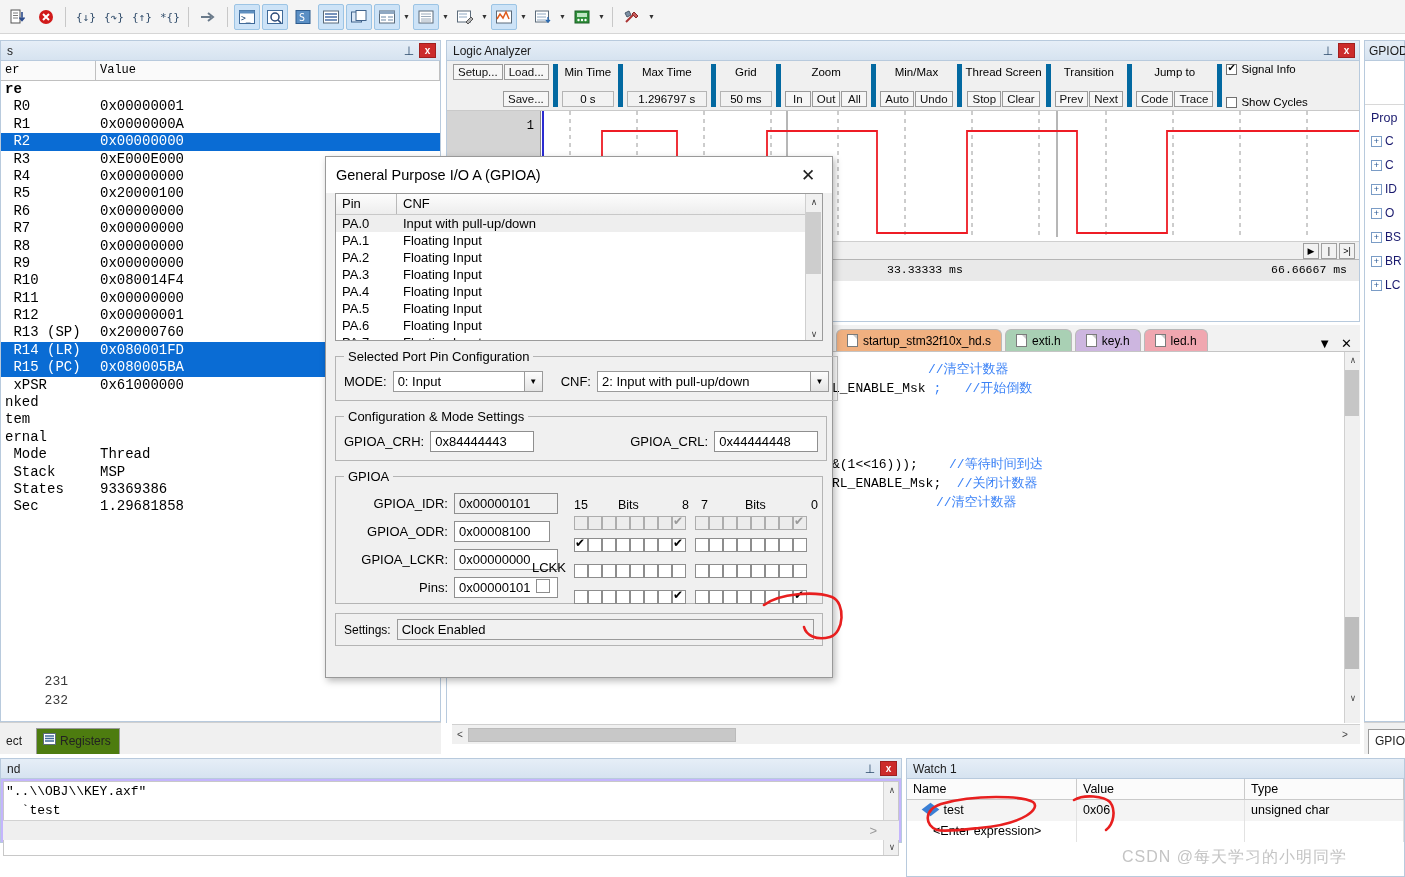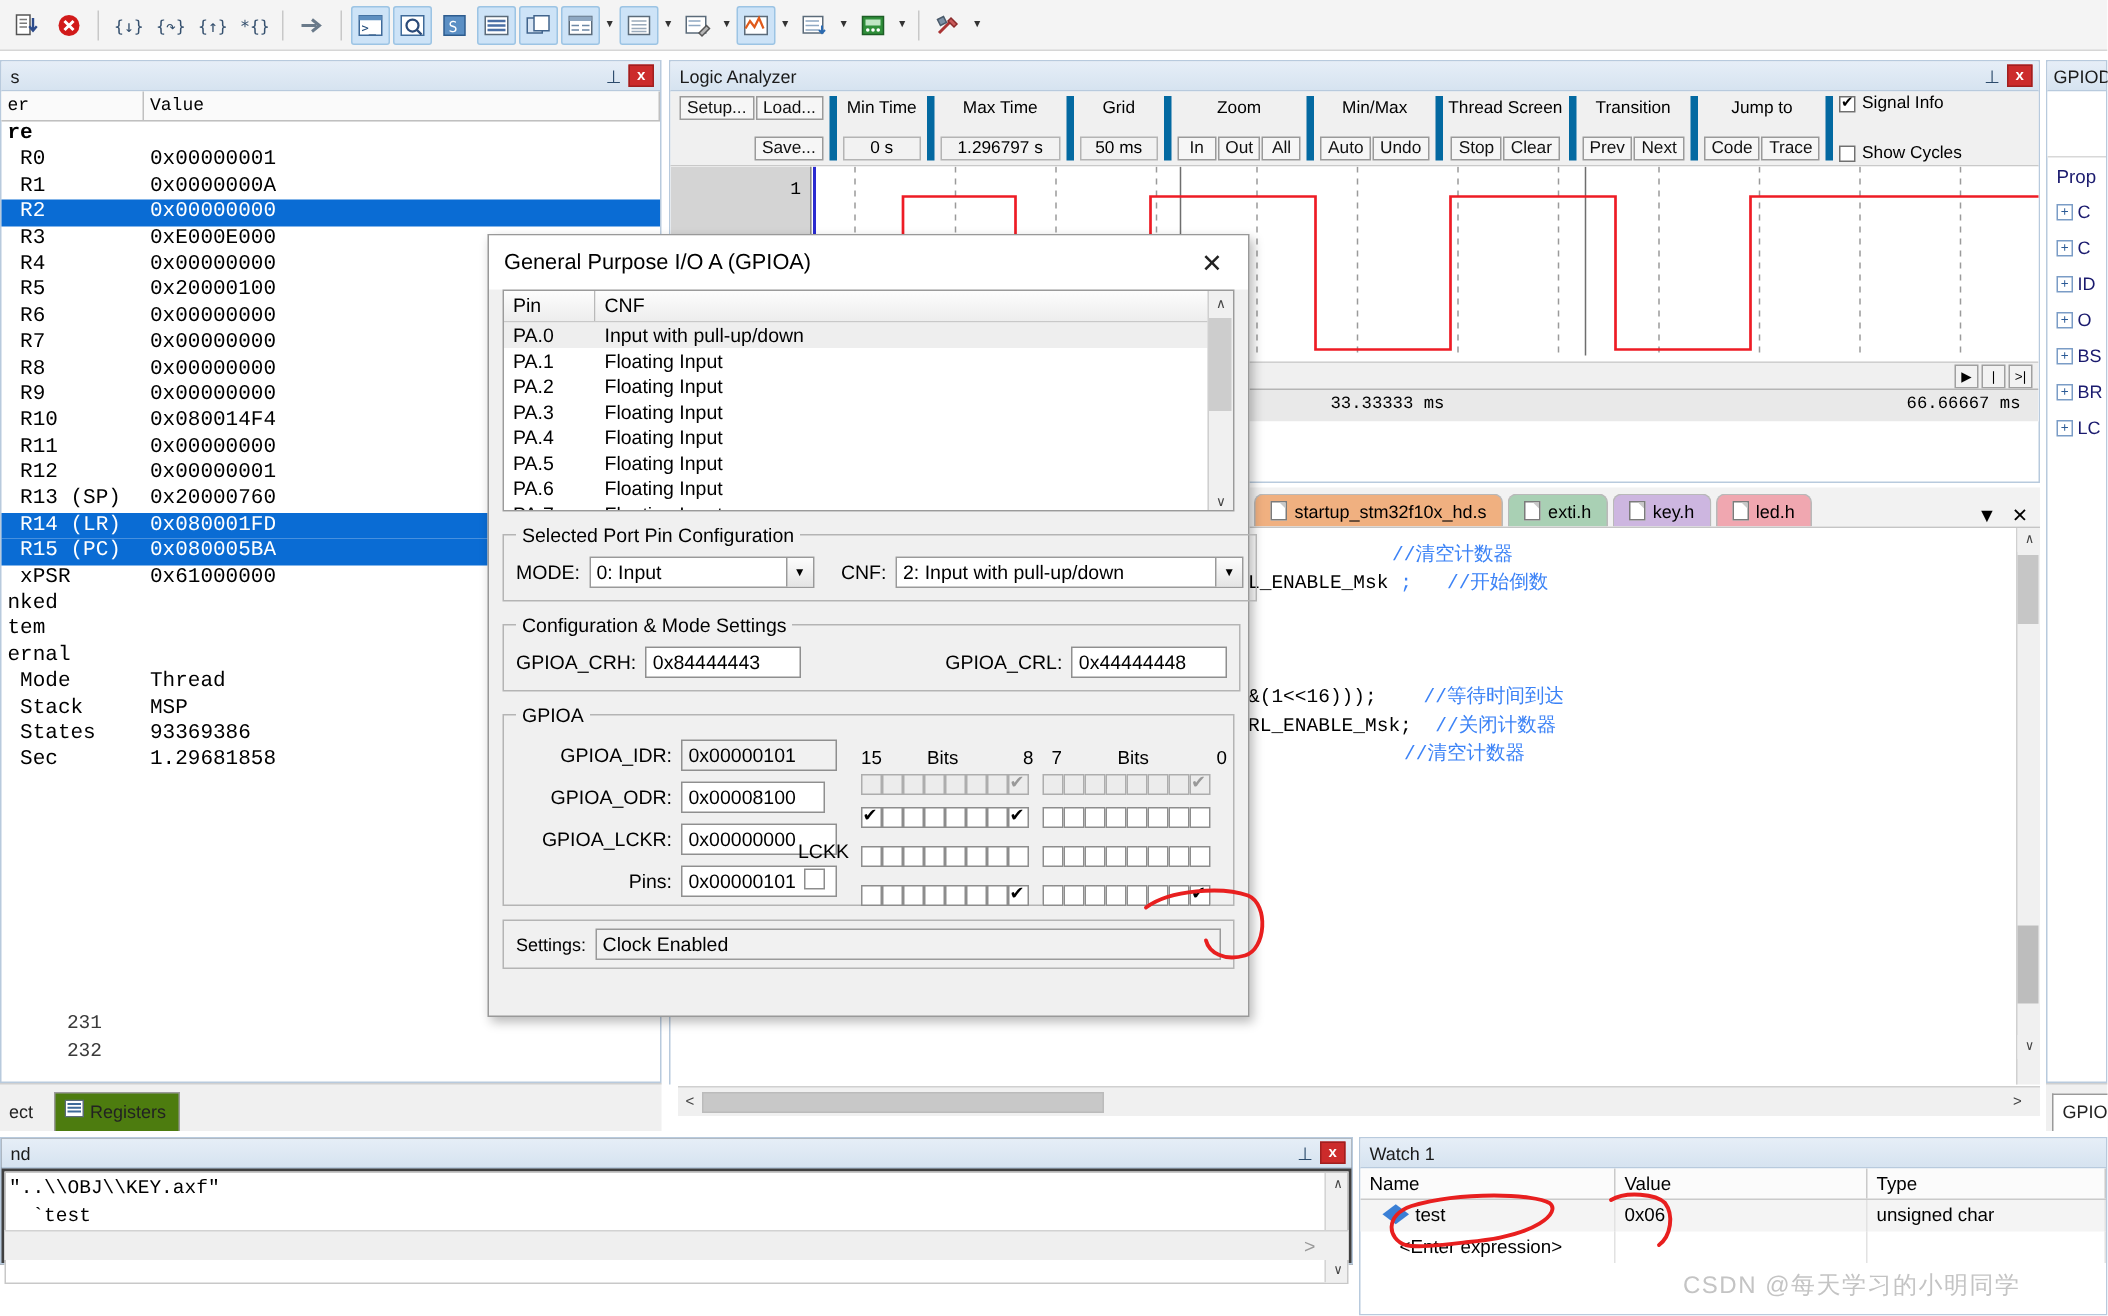--- a/index.html
+++ b/index.html
@@ -149,21 +149,21 @@
 
   
   #listing { left:446px; top:325px; width:384px; height:398px; background:#fff;
              border-left:1px solid #b8cadd; }
   #lst-gutter { position:absolute; left:10px; top:335px; width:58px;
                 font-family:"Liberation Mono",monospace; font-size:13px;
                 color:#3a3a3a; text-align:right; }
   .lst-num { line-height:19px; }
 
   
-  #cmd { left:0; top:758px; width:902px; height:85px; background:#404040;
+  #cmd { left:0; top:758px; width:902px; height:85px; background:#c4b5fd;
          border:1px solid #b8cadd; }
   #cmd-body { position:relative; height:75px; border:1px solid #c8c8c8; margin:2px;
               background:#fff; font-family:"Liberation Mono",monospace;
               font-size:13px; overflow:hidden; }
   .cmd-line { line-height:19px; white-space:pre; padding-left:2px; }
   #cmd-input { position:absolute; left:2px; right:2px; bottom:2px; height:20px;
                background:#efefef; border-top:1px solid #d2d2d2; }
   #cmd-vs { position:absolute; right:0; top:0; width:15px; height:100%;
             background:#f0f0f0; border-left:1px solid #d4d4d4; }
 

